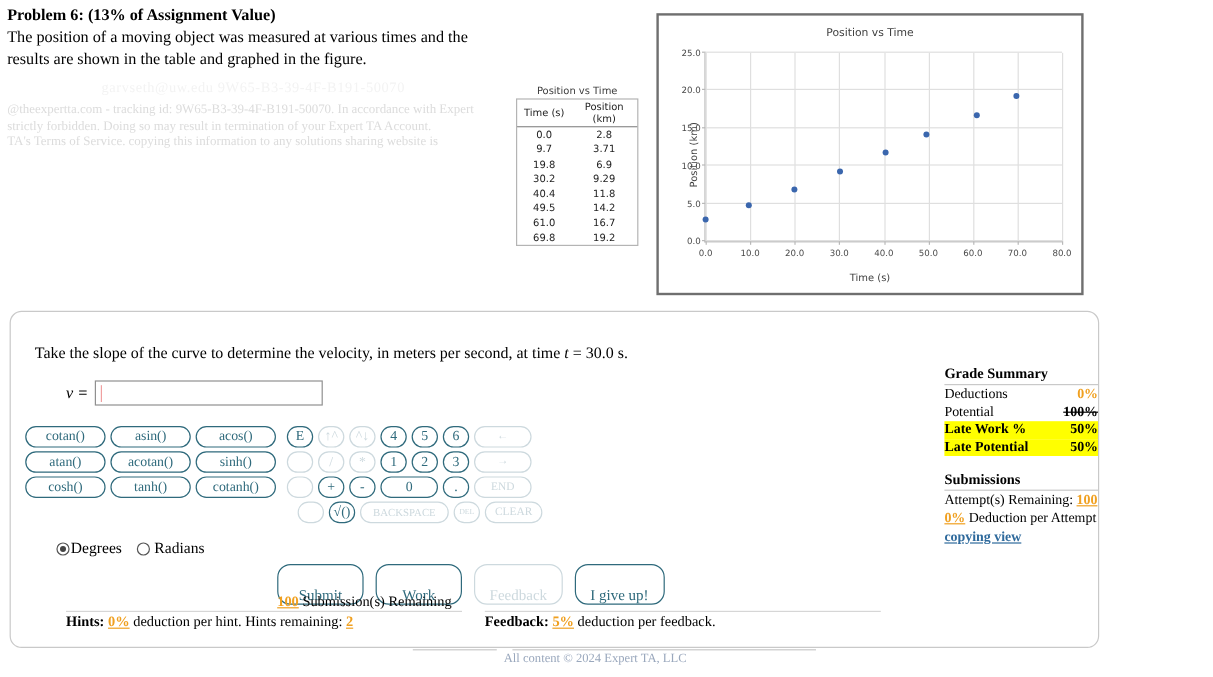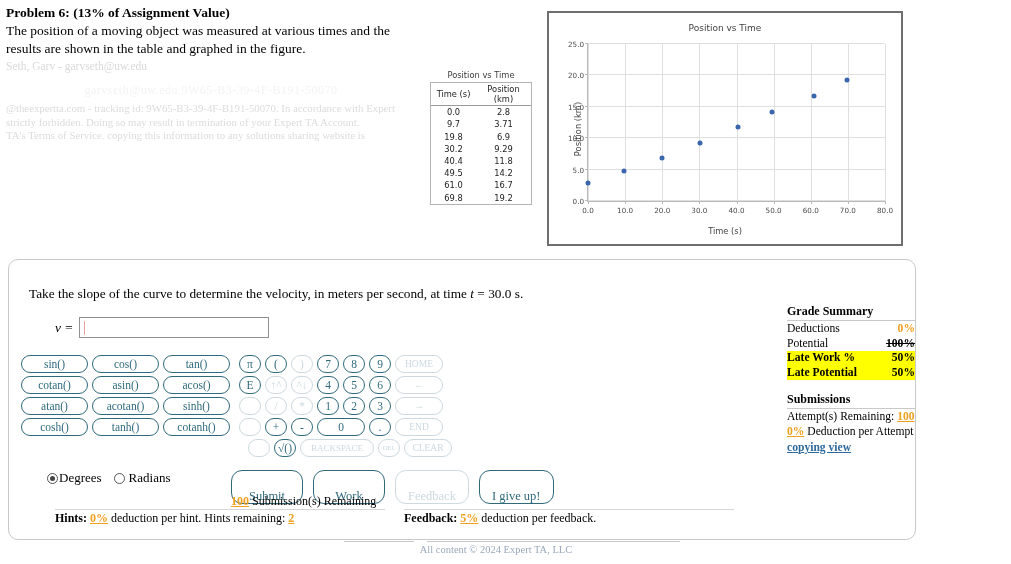--- a/index.html
+++ b/index.html
@@ -138,21 +138,20 @@
 <body>
 
 <div id="root">
 
   <div class="prob-head">
     <div class="prob-title">Problem 6: (13% of Assignment Value)</div>
     <div class="prob-body">
       <div> The position of a moving object was measured at various times and the</div>
       <div>results are shown in the table and graphed in the figure.</div>
     </div>
-    <div class="wm-name">Seth, Garv - garvseth@uw.edu</div>
     <div class="wm-big">garvseth@uw.edu 9W65-B3-39-4F-B191-50070</div>
     <div class="wm-terms">
       <div>@theexpertta.com - tracking id: 9W65-B3-39-4F-B191-50070. In accordance with Expert</div>
       <div>strictly forbidden. Doing so may result in termination of your Expert TA Account.</div>
       <div>TA's Terms of Service. copying this information to any solutions sharing website is</div>
     </div>
   </div>
 
   <div class="dtable-wrap">
     <div class="dtable-cap">Position vs Time</div>
@@ -274,32 +273,20 @@
     <div class="ansrow">
       <span class="vlab">v =</span>
       <div class="ansfield">
         <span class="caret"></span>
       </div>
     </div>
 
     <div class="keypad">
       <div id="keypad-rows">
           <div class="krow">
-            <div class="kbtn fn">sin()</div>
-            <div class="kbtn fn">cos()</div>
-            <div class="kbtn fn">tan()</div>
-            <div class="kbtn sq grp-gap">π</div>
-            <div class="kbtn sq">(</div>
-            <div class="kbtn sq dim">)</div>
-            <div class="kbtn num">7</div>
-            <div class="kbtn num">8</div>
-            <div class="kbtn num">9</div>
-            <div class="kbtn nav dim">HOME</div>
-          </div>
-          <div class="krow">
             <div class="kbtn fn">cotan()</div>
             <div class="kbtn fn">asin()</div>
             <div class="kbtn fn">acos()</div>
             <div class="kbtn sq grp-gap">E</div>
             <div class="kbtn sq dim">↑^</div>
             <div class="kbtn sq dim">^↓</div>
             <div class="kbtn num">4</div>
             <div class="kbtn num">5</div>
             <div class="kbtn num">6</div>
             <div class="kbtn nav dim">←</div>

